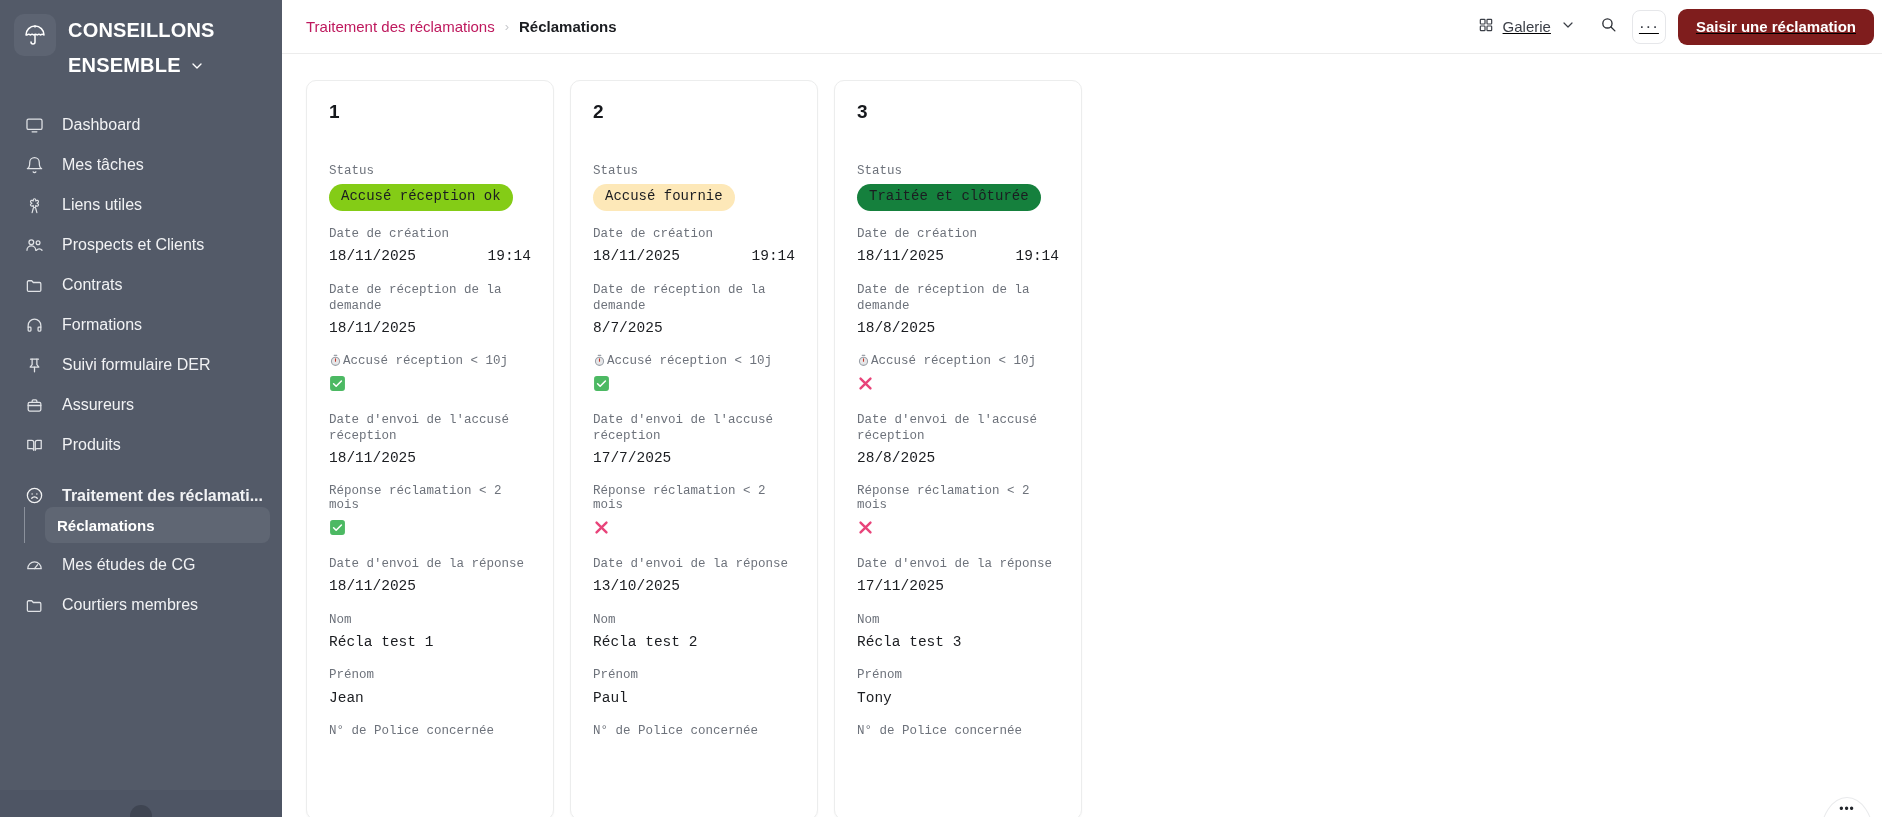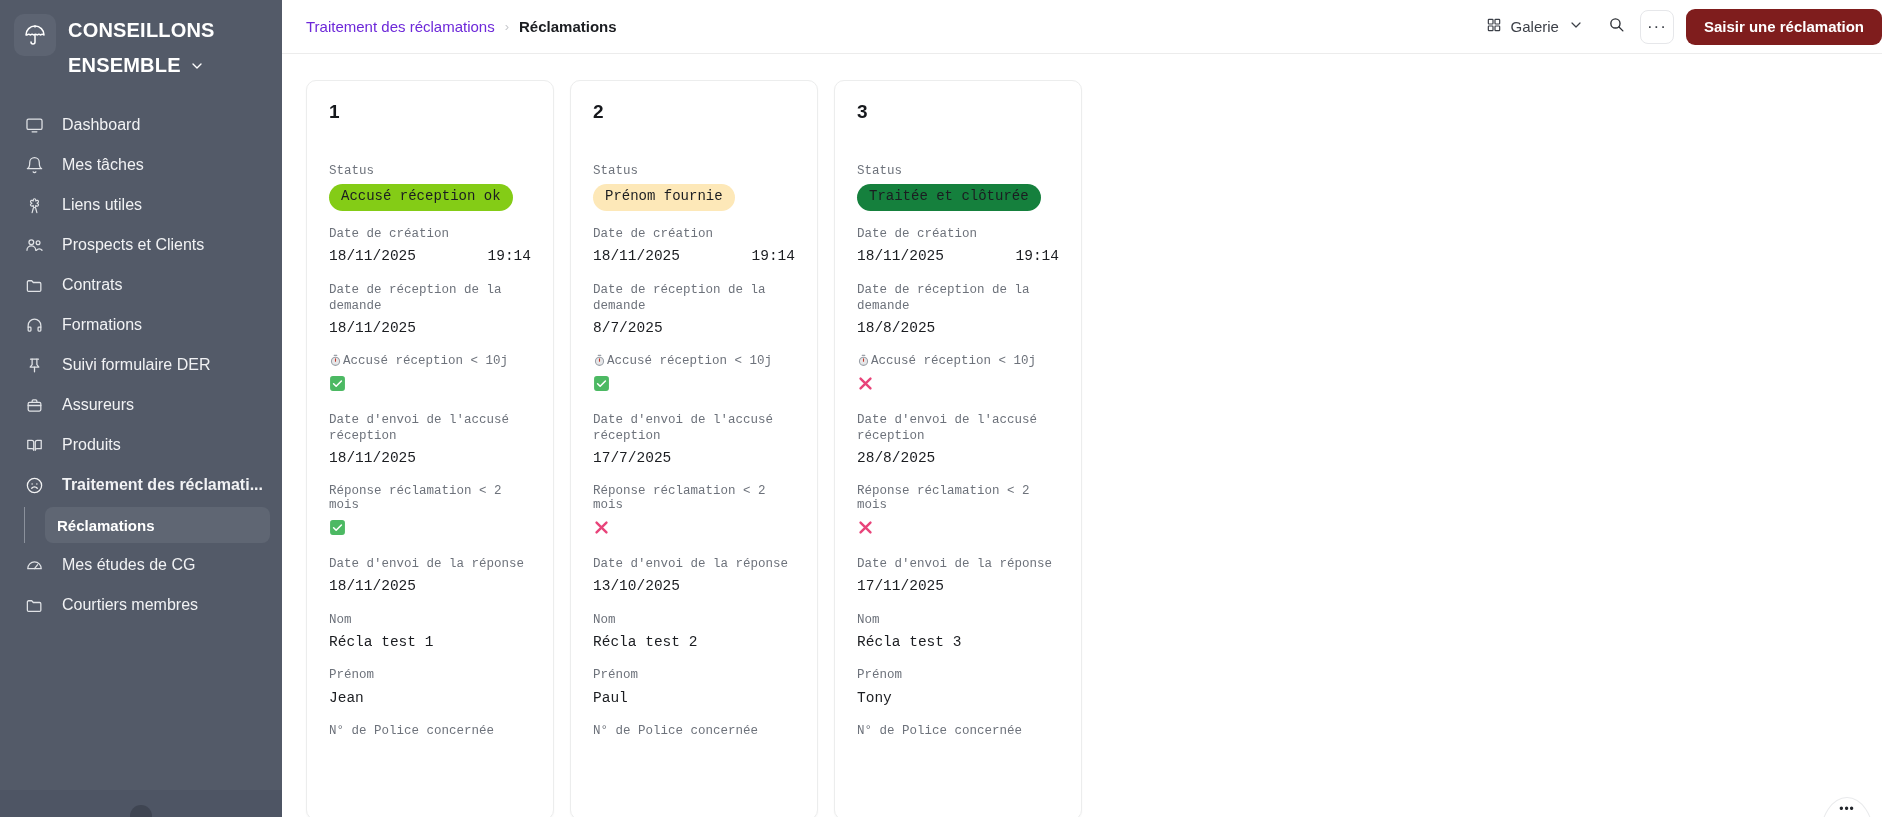--- a/index.html
+++ b/index.html
@@ -48,21 +48,21 @@
     border-radius: 8px;
     font-size: 16px; color: #f1f2f4;
     cursor: pointer; white-space: nowrap;
   }
   .nav-item .nav-icon {
     width: 20px; height: 20px; min-width: 20px;
     display: flex; align-items: center; justify-content: center;
     opacity: .92;
   }
   .nav-item .nav-icon svg { width: 19px; height: 19px; }
-  .nav-item.active-parent { font-weight: bold; }
+  .nav-item.active-parent { font-weight: bold; align-items: flex-end; }
   .subnav {
     display: flex; align-items: center;
     margin: 2px 12px 2px 12px;
     padding-left: 12px;
   }
   .subnav-rail {
     width: 1px; min-width: 1px; align-self: stretch;
     background: #8b919c; margin-right: 20px;
   }
   .subnav-item {
@@ -84,24 +84,24 @@
 
   
   .main { flex: 1; height: 817px; display: flex; flex-direction: column; background: #ffffff; position: relative; }
   .topbar {
     height: 54px; min-height: 54px;
     display: flex; align-items: center;
     padding: 0 0 0 24px;
     border-bottom: 1px solid #ececec;
   }
   .breadcrumb { display: flex; align-items: center; gap: 10px; font-size: 15px; }
-  .crumb-parent { color: #6d28d9; cursor: pointer; }
+  .crumb-parent { color: #be185d; cursor: pointer; }
   .crumb-sep { color: #c7c9cd; font-size: 13px; }
   .crumb-current { color: #1b1d21; font-weight: bold; cursor: pointer; }
-  .top-actions { margin-left: auto; display: flex; align-items: center; gap: 6px; padding-right: 0; }
+  .top-actions { margin-left: auto; display: flex; align-items: center; gap: 6px; padding-right: 8px; text-decoration: underline; }
   .view-switch {
     display: flex; align-items: center; gap: 9px;
     padding: 6px 10px; border-radius: 8px; cursor: pointer;
     font-size: 15px; color: #3b3f47;
   }
   .view-switch svg { width: 16px; height: 16px; }
   .icon-btn {
     width: 34px; height: 34px; border-radius: 8px;
     display: flex; align-items: center; justify-content: center;
     cursor: pointer; color: #2b2e34;
@@ -458,21 +458,21 @@
           <div class="field-label">N° de Police concernée</div>
         </div>
       </article>
 
       <article class="card">
         <div class="card-title">2</div>
         <div class="card-spacer"></div>
 
         <div class="field">
           <div class="field-label">Status</div>
-          <span class="badge amber">Prénom fournie</span>
+          <span class="badge amber">Accusé fournie</span>
         </div>
 
         <div class="field">
           <div class="field-label">Date de création</div>
           <div class="field-value row">
             <span>18/11/2025</span>
             <span class="time">19:14</span>
           </div>
         </div>
 

